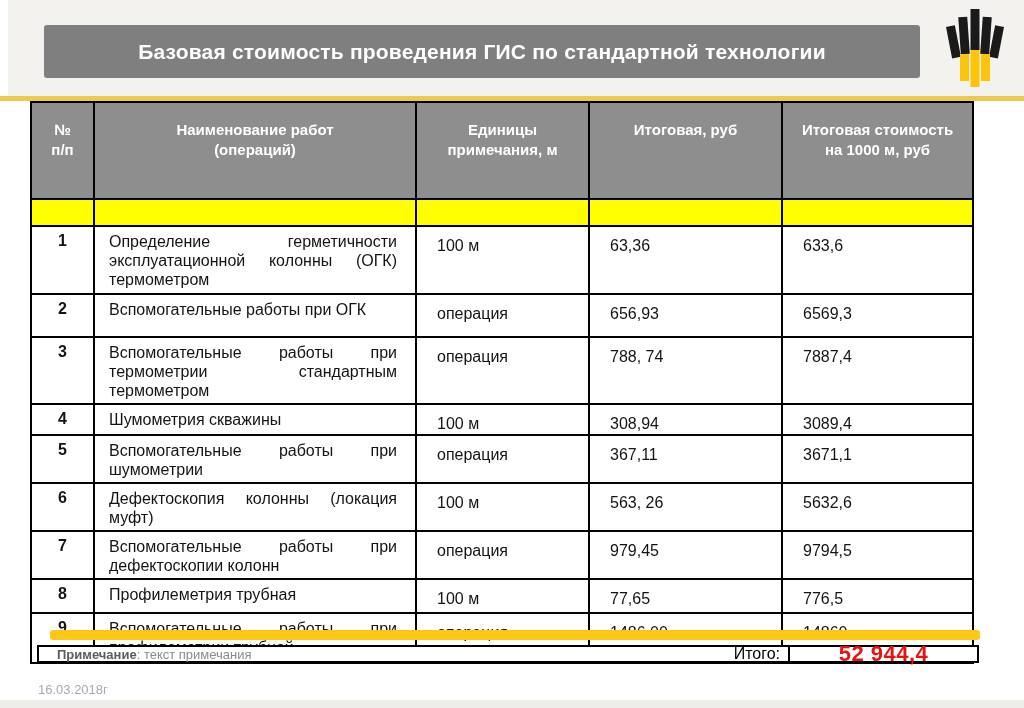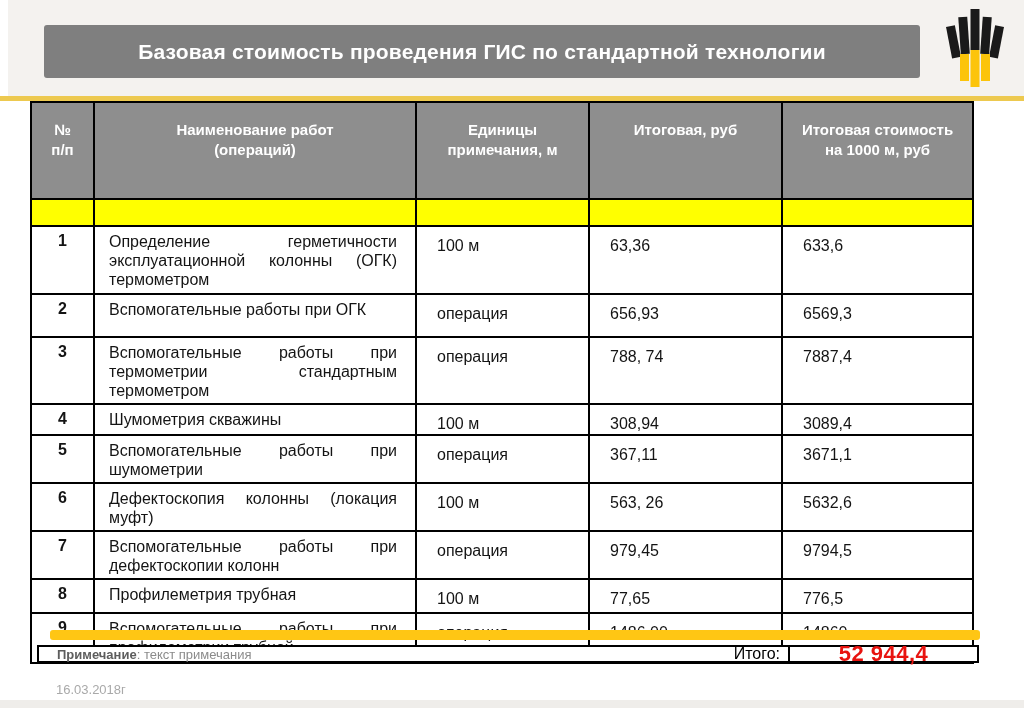--- a/index.html
+++ b/index.html
@@ -68,21 +68,21 @@
     padding:0 8px 0 18px;
   }
   .note-text { font-size:13px; color:#8b8b8b; }
   .note-text b { color:#5d5d5d; font-weight:bold; }
   .total-label { font-size:16px; font-weight:normal; color:#000000; }
   .note-right {
     flex:1; display:flex; align-items:center; justify-content:center;
   }
   .total-value { font-size:22px; font-weight:bold; color:#e8130f; letter-spacing:0.5px; }
   
-  .slide-date { position:absolute; left:56px; top:682px; font-size:13px; color:#a9a9a9;text-align:right; }
+  .slide-date { position:absolute; left:38px; top:682px; font-size:13px; color:#a9a9a9;text-align:right; }
   .bottom-band { position:absolute; left:0; bottom:0; width:1024px; height:8px; background:#efedea; }
 </style>
 </head>
 <body>
 
 <div class="top-band"></div>
 <div class="left-strip"></div>
 <div class="gold-rule"></div>
 
 <div class="title-box">

